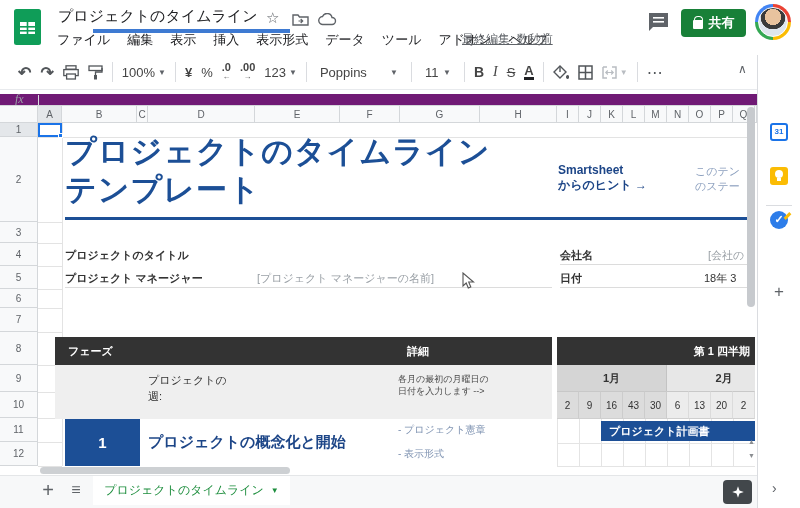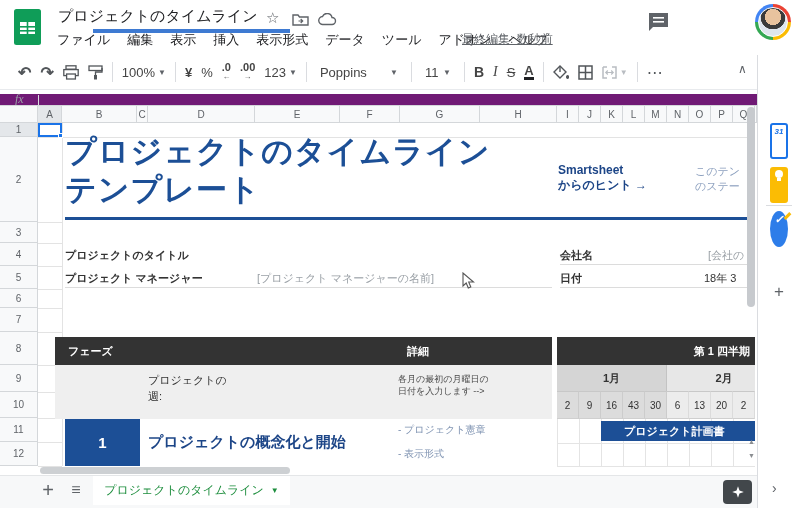--- a/index.html
+++ b/index.html
@@ -85,40 +85,40 @@
 
   #gantt-grid { position:absolute; left:557px; top:419px; width:198px; height:48px; background-image:repeating-linear-gradient(to right, #e4e4e4 0 1px, transparent 1px 22px); }
   #gantt-mid { position:absolute; left:557px; top:443px; width:198px; height:1px; background:#e4e4e4; }
   #gantt-bot { position:absolute; left:557px; top:466px; width:198px; height:1px; background:#e4e4e4; }
 
   #phase-box { position:absolute; left:65px; top:419px; width:75px; height:47px; background:#1c4f96; color:#fff; font-size:15px; font-weight:bold; display:flex; align-items:center; justify-content:center; }
   #phase-name { position:absolute; left:148px; top:433px; font-size:15px; font-weight:bold; color:#1c4587; }
   .detail-item { position:absolute; left:398px; font-size:10px; color:#7f93b2; }
 
   .gbar { position:absolute; background:#1c4f96; color:#fff; font-size:11px; font-weight:bold; height:20px; line-height:20px; overflow:hidden; }
-  #gbar1 { left:601px; top:421px; width:154px; padding-left:23px; }
+  #gbar1 { left:601px; top:421px; width:154px; padding-left:8px; }
   #gbar2 { left:716px; top:445px; width:83px; text-align:center;margin-top:44px; }
 
   
   #vscroll { position:absolute; left:747px; top:107px; width:8px; height:200px; background:#c7cace; border-radius:4px; }
   #vscroll-up { position:absolute; left:748px; top:438px; font-size:7px; color:#8a8d91; }
   #vscroll-dn { position:absolute; left:748px; top:452px; font-size:7px; color:#8a8d91; }
   #hscroll { position:absolute; left:40px; top:467px; width:250px; height:7px; background:#cdd0d3; border-radius:4px; }
 
   
   #bottom-bar { position:absolute; left:0; top:475px; width:757px; height:33px; background:#f7f8f9; border-top:1px solid #e4e6e8; }
   #add-sheet { position:absolute; left:36px; top:0; width:24px; height:29px; font-size:20px; color:#5f6368; text-align:center; line-height:28px; }
   #all-sheets { position:absolute; left:64px; top:0; width:24px; height:29px; font-size:16px; color:#5f6368; text-align:center; line-height:28px; }
   #sheet-tab { position:absolute; left:93px; top:0; width:197px; height:29px; background:#fff; display:flex; align-items:center; justify-content:center; gap:7px; font-size:12px; color:#1e8e3e; }
   #tab-strip { position:absolute; left:93px; top:29px; width:197px; height:4px; background:#3e7ad2; }
   #explore-btn { position:absolute; left:723px; top:4px; width:29px; height:24px; background:#42474b; border-radius:4px; display:flex; align-items:center; justify-content:center; }
 
   
   #sidebar { position:absolute; left:757px; top:55px; width:43px; height:453px; background:#fff; border-left:1px solid #dadce0; }
-  .side-ic { position:absolute; left:12px; width:18px; height:36px;font-style:italic; }
+  .side-ic { position:absolute; left:12px; width:18px; height:18px; }
   #cal-icon { top:68px; background:#fff; border:2px solid #1a73e8; border-radius:3px; font-size:8px; font-weight:bold; color:#1a73e8; text-align:center; line-height:14px; }
   #keep-icon { top:112px; background:#fbbc04; border-radius:3px; }
   #keep-icon .bulb { position:absolute; left:5px; top:3px; width:8px; height:8px; background:#fff; border-radius:50%; }
   #keep-icon .bulb-base { position:absolute; left:7px; top:11px; width:4px; height:3px; background:#fff; }
   #tasks-icon { top:156px; background:#2d7de9; border-radius:50%; color:#fff; font-size:11px; font-weight:bold; text-align:center; line-height:17px; }
   #tasks-icon .pencil { position:absolute; right:-1px; top:1px; width:3px; height:8px; background:#fbbc04; transform:rotate(45deg); }
   #side-divider { position:absolute; left:8px; top:150px; width:26px; height:1px; background:#dadce0; }
   #side-add { position:absolute; left:12px; top:228px; width:18px; height:18px; font-size:17px; color:#5f6368; text-align:center; line-height:17px; }
   #side-collapse { position:absolute; left:14px; top:425px; font-size:14px; color:#5f6368; }
 
@@ -159,20 +159,24 @@
       <span>ヘルプ</span>
     </div>
     <span id="last-edited">最終編集: 数秒前</span>
 
     <svg id="comment-btn" width="23" height="21" viewBox="0 0 23 21">
       <path d="M2 1 h19 v14 h-15 l-4 4 Z" fill="#5f6368"></path>
       <rect x="6" y="5" width="11" height="1.6" fill="#fff"></rect>
       <rect x="6" y="9" width="11" height="1.6" fill="#fff"></rect>
     </svg>
 
+    <div id="share-btn">
+      <span class="lock"></span>
+      <span>共有</span>
+    </div>
 
     <div id="avatar">
         <div class="face"></div>
       </div>
   </div>
 
   <div id="toolbar">
     <span class="tbtn glyph">↶</span>
     <span class="tbtn glyph">↷</span>
     <svg class="tbtn" width="16" height="15" viewBox="0 0 16 15">

